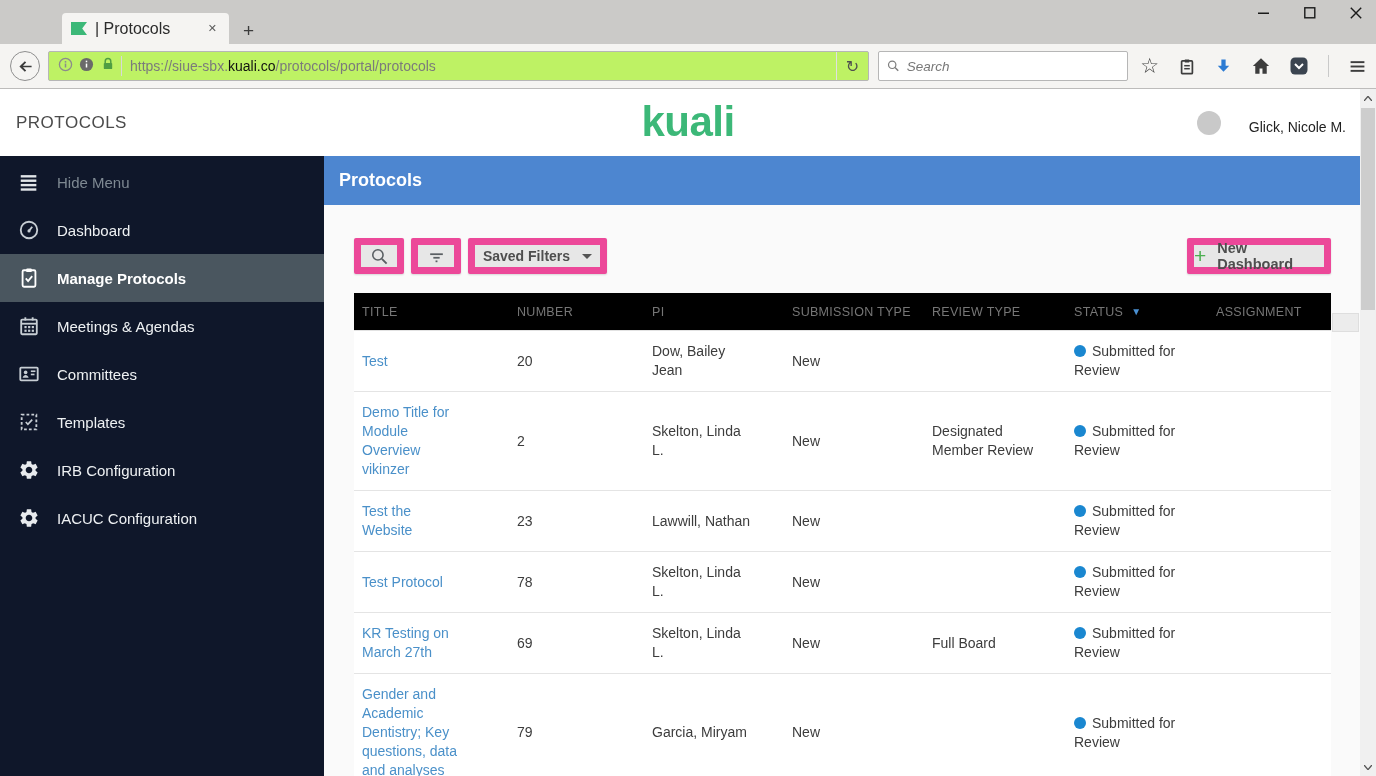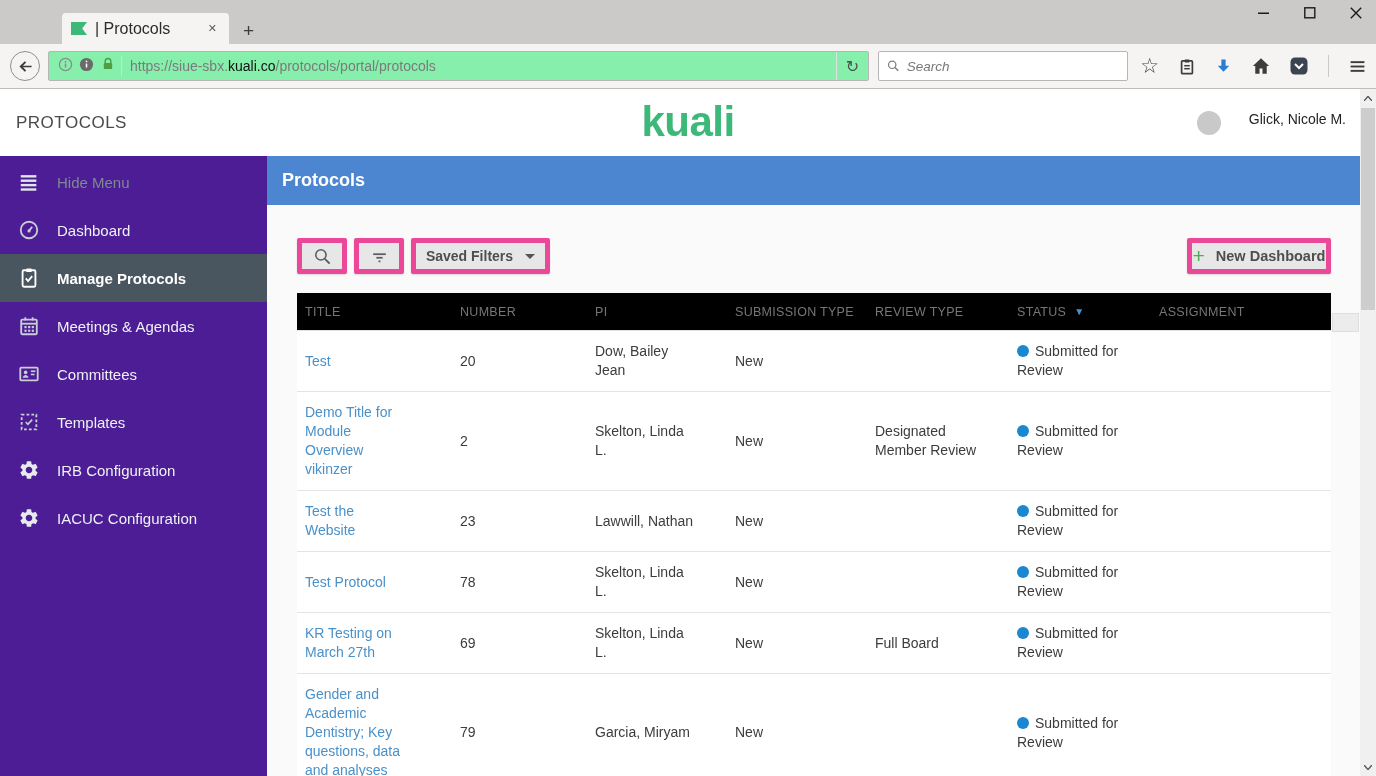--- a/index.html
+++ b/index.html
@@ -14,21 +14,21 @@
   .tab-title { flex:1; font-size:16px; color:#2b2b2b; margin-left:8px; white-space:nowrap; overflow:hidden; }
   .tab-close { font-size:11px; color:#5c5c5c; cursor:pointer; padding:2px 3px; }
   .favicon { width:16px; height:13px; background:#3cb878; clip-path:polygon(0 0,100% 0,70% 50%,100% 100%,0 100%); flex:none; }
   .newtab { position:absolute; left:243px; bottom:4px; font-size:19px; color:#3c3c3c; cursor:pointer; line-height:1; }
   .win-controls { position:absolute; right:14px; top:7px; display:flex; gap:34px; align-items:center; }
   .win-btn { cursor:pointer; display:flex; align-items:center; }
 
   .navbar { height:45px; background:#f5f4f2; border-bottom:1px solid #bdbcbb; display:flex; align-items:center; padding:0 10px; }
   .back-btn { width:30px; height:30px; border:1.5px solid #8f8f8f; border-radius:50%; background:#f5f4f2;
               display:flex; align-items:center; justify-content:center; cursor:pointer; flex:none; }
-  .urlbar { width:848px; height:30px; background:#86efac; border:1px solid #b6b6b6; border-radius:2px;
+  .urlbar { width:848px; height:30px; background:#bef264; border:1px solid #b6b6b6; border-radius:2px;
             margin-left:8px; display:flex; align-items:center; padding:0 0 0 9px; }
   .urlbar .sep { width:1px; height:20px; background:#d8d8d8; margin:0 8px 0 6px; }
   .url-text { font-size:14px; white-space:nowrap; overflow:hidden; flex:1; }
   .url-prefix,.url-path { color:#7b7b7b; }
   .url-domain { color:#111; }
   .reload-btn { width:32px; height:28px; border-left:1px solid #e0e0e0; display:flex; align-items:center;
                 justify-content:center; font-size:16px; color:#4f4f4f; cursor:pointer; flex:none; }
   .searchbox { width:258px; height:30px; background:#fff; border:1px solid #b6b6b6; border-radius:2px;
                margin-left:9px; display:flex; align-items:center; padding:0 8px; gap:7px; }
   .searchbox input { border:none; outline:none; width:100%; font-size:13.5px; font-family:inherit; background:transparent; }
@@ -39,40 +39,40 @@
   .nav-divider { width:1px; height:22px; background:#c9c9c9; }
 
   
   .viewport { height:687px; position:relative; background:#fff; overflow:hidden; }
   .app-header { height:67px; background:#fff; position:relative; }
   .app-title { position:absolute; left:16px; top:50%; transform:translateY(-50%); font-size:17px;
                color:#4b4b4b; letter-spacing:0.5px; }
   .logo { position:absolute; left:50%; top:50%; transform:translate(-50%,-52%); font-size:42px;
           font-weight:bold; color:#3cb878; letter-spacing:-0.5px; }
   .user-chip { position:absolute; right:30px; top:50%; transform:translateY(-50%); display:flex;
-               align-items:flex-start; gap:28px; cursor:pointer; }
+               align-items:flex-end; gap:28px; cursor:pointer; }
   .avatar { width:24px; height:24px; border-radius:50%; background:#c9c9c9; }
   .user-name { font-size:14px; color:#1f1f1f; }
 
   
   .app-body { display:flex; height:620px; }
-  .sidebar { width:267px; background:#4c1d95; flex:none; padding-top:2px; }
+  .sidebar { width:324px; background:#0f172a; flex:none; padding-top:2px; }
   .side-item { height:48px; display:flex; align-items:center; padding-left:18px; gap:17px;
                color:#eef1f3; font-size:15px; cursor:pointer; }
   .side-item.dim { color:#7e8992; }
   .side-item.active { background:#4a565f; font-weight:bold; color:#fff; }
   .side-ic { width:22px; display:flex; justify-content:center; flex:none; }
 
   .main { flex:1; display:flex; flex-direction:column; background:#fafafa; position:relative; }
   .bluebar { height:49px; background:#4d86d0; color:#fff; font-size:18px; font-weight:bold;
              display:flex; align-items:center; padding-left:15px; flex:none; }
   .content { flex:1; padding:33px 45px 0 30px; overflow:hidden; }
 
   .toolbar { display:flex; align-items:flex-start; margin-bottom:19px; }
-  .btn { background:#e7e7e7; border:5px solid #ec4899; border-radius:2px; box-shadow:0 1px 2px rgba(0,0,0,0.14);
+  .btn { background:#e7e7e7; border:7px solid #ec4899; border-radius:2px; box-shadow:0 1px 2px rgba(0,0,0,0.14);
          display:flex; align-items:center; justify-content:center; cursor:pointer; height:36px; color:#4e4e4e; }
   .btn-sq { width:50px; }
   .btn-saved { width:139px; margin-left:7px; font-size:14px; font-weight:600; gap:12px; }
   .btn-filter { margin-left:7px; }
   .caret-down { width:0; height:0; border-left:5px solid transparent; border-right:5px solid transparent;
                 border-top:5px solid #555; }
   .btn-new { width:144px; margin-left:auto; font-size:14.5px; font-weight:600; gap:11px; }
   .plus { color:#4caf50; font-size:21px; font-weight:400; line-height:1; margin-top:-2px; }
 
   .grid-table { width:100%; }

